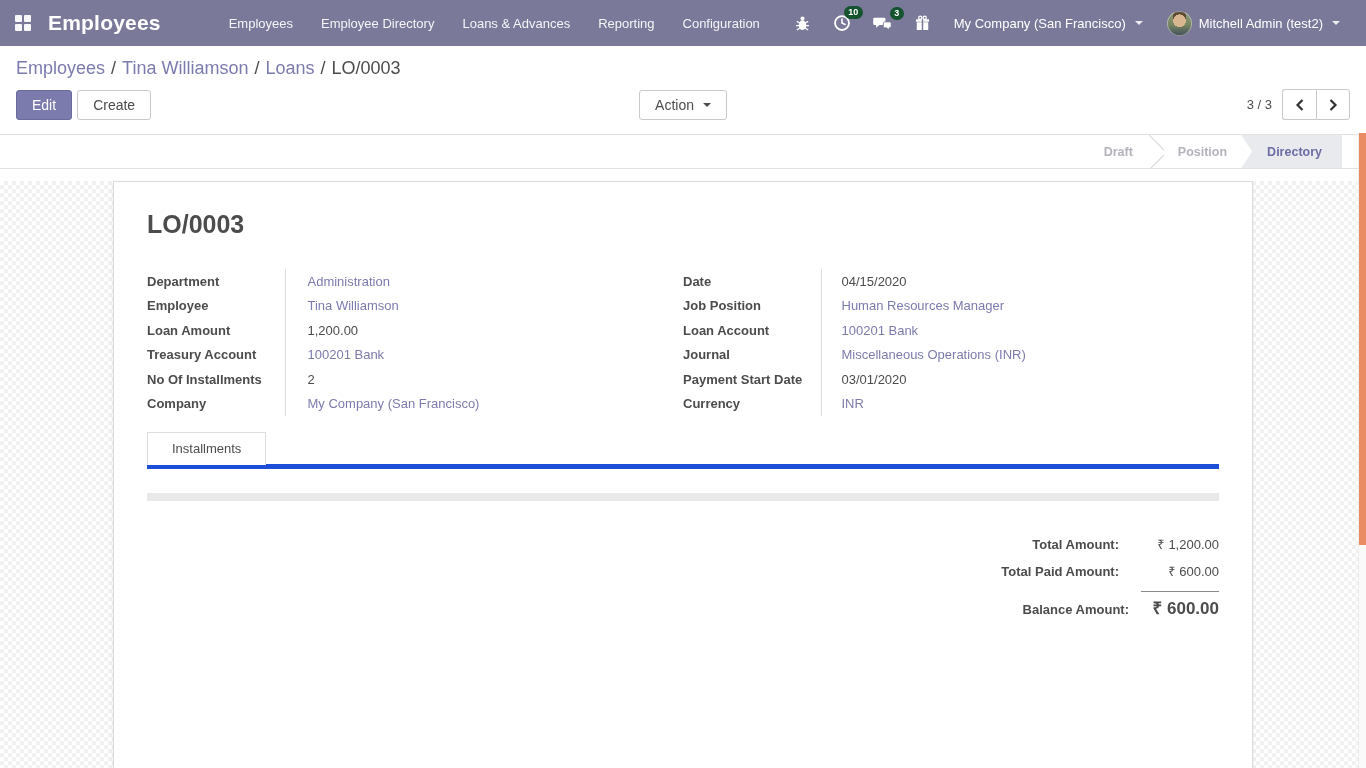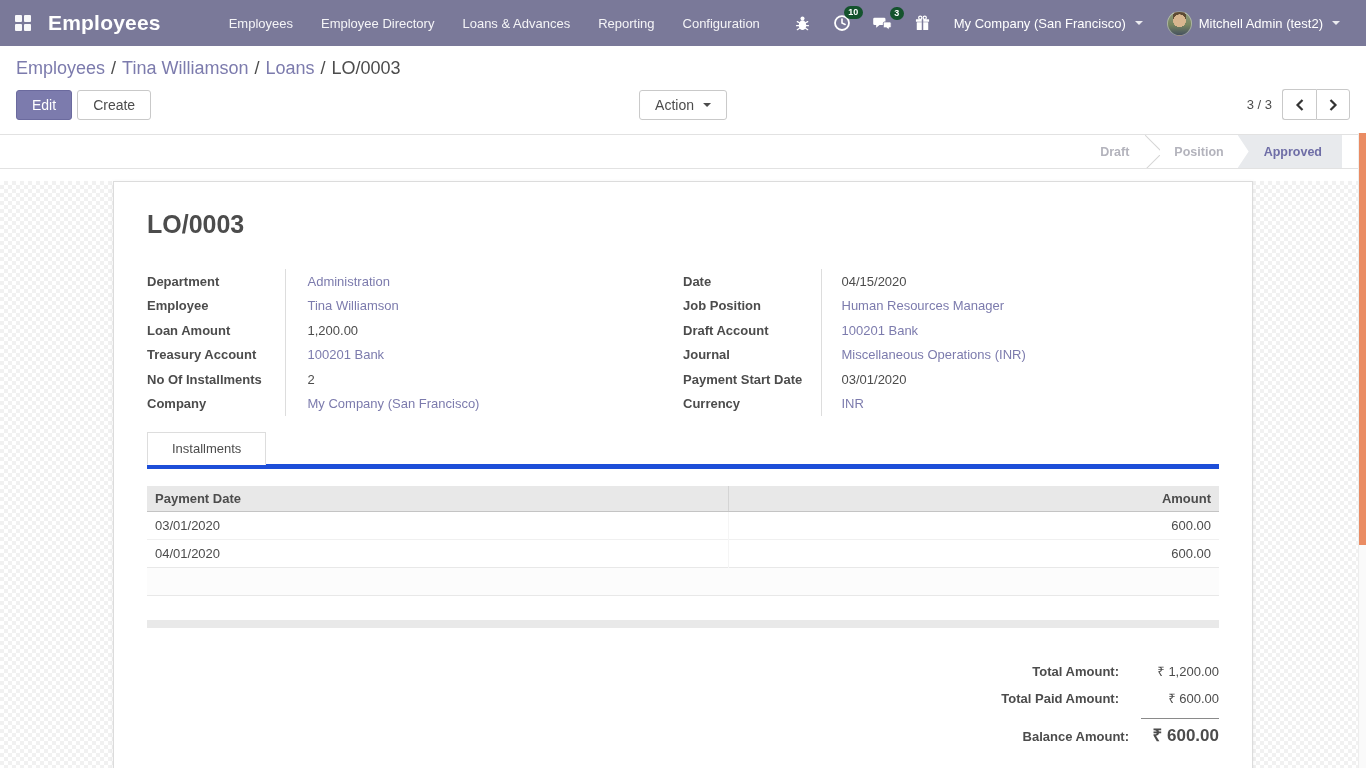--- a/index.html
+++ b/index.html
@@ -214,21 +214,21 @@
         </button>
       </div>
     </div>
   </div>
 </div>
 
 <div class="statusbar">
   <div class="status-step">Draft</div>
   <div class="status-sep"></div>
   <div class="status-step">Position</div>
-  <div class="status-step active">Approved</div>
+  <div class="status-step active">Directory</div>
 </div>
 
 <div class="content">
   <div class="sheet">
     <h1 class="sheet-title">LO/0003</h1>
 
     <div class="form-groups">
       <div class="fgroup left">
         <table>
           <tbody>
@@ -264,21 +264,21 @@
           <tbody>
               <tr>
             <td class="flabel">Date</td>
             <td class="fvalue"><span>04/15/2020</span></td>
           </tr>
           <tr>
             <td class="flabel">Job Position</td>
             <td class="fvalue"><span class="link">Human Resources Manager</span></td>
           </tr>
           <tr>
-            <td class="flabel">Draft Account</td>
+            <td class="flabel">Loan Account</td>
             <td class="fvalue"><span class="link">100201 Bank</span></td>
           </tr>
           <tr>
             <td class="flabel">Journal</td>
             <td class="fvalue"><span class="link">Miscellaneous Operations (INR)</span></td>
           </tr>
           <tr>
             <td class="flabel">Payment Start Date</td>
             <td class="fvalue"><span>03/01/2020</span></td>
           </tr>
@@ -289,42 +289,20 @@
         </tbody>
           </table>
       </div>
     </div>
 
     <div class="notebook">
       <div class="tabs">
         <div class="tab">Installments</div>
       </div>
 
-      <table class="list-table">
-        <thead>
-          <tr>
-            <th class="col-date">Payment Date</th>
-            <th class="col-amount">Amount</th>
-          </tr>
-        </thead>
-        <tbody>
-          <tr>
-            <td class="cell-date">03/01/2020</td>
-            <td class="cell-amount">600.00</td>
-          </tr>
-          <tr>
-            <td class="cell-date">04/01/2020</td>
-            <td class="cell-amount">600.00</td>
-          </tr>
-          <tr class="empty-row">
-            <td></td>
-              <td></td>
-          </tr>
-        </tbody>
-      </table>
 
       <div class="list-footer-strip"></div>
     </div>
 
     <div class="totals">
       <div class="total-row">
         <span class="tlabel">Total Amount:</span>
         <span class="tvalue">₹ 1,200.00</span>
       </div>
       <div class="total-row">

